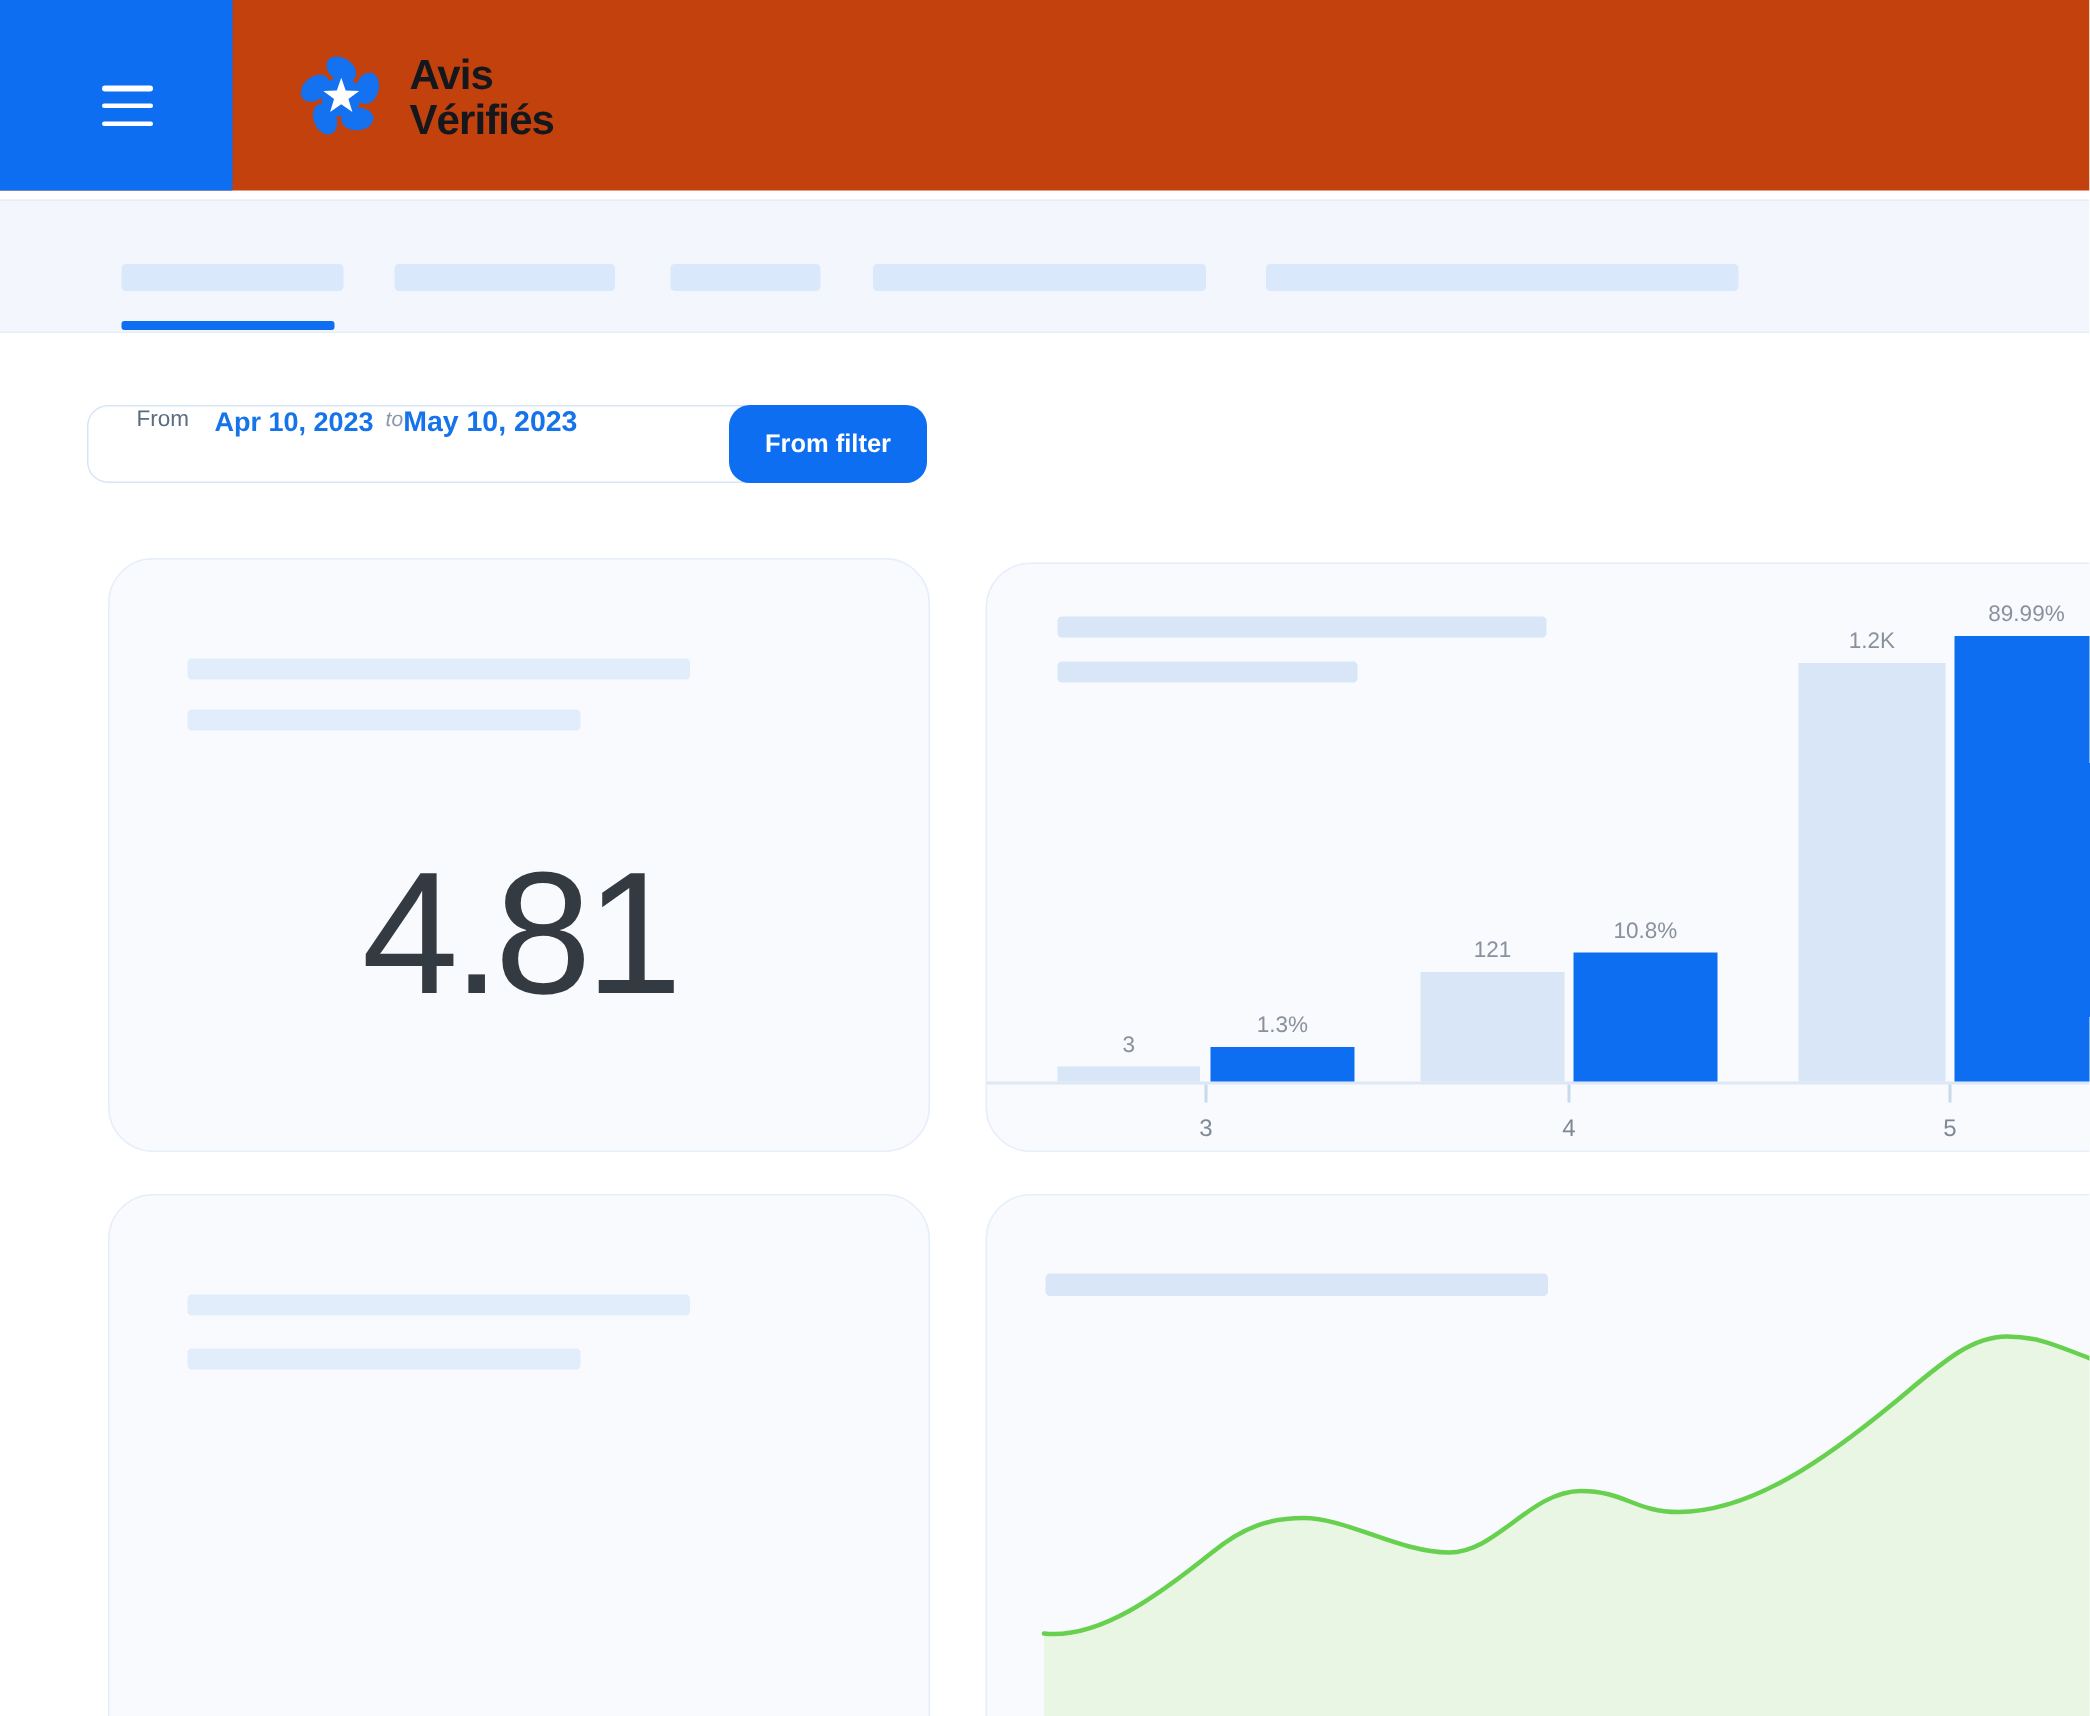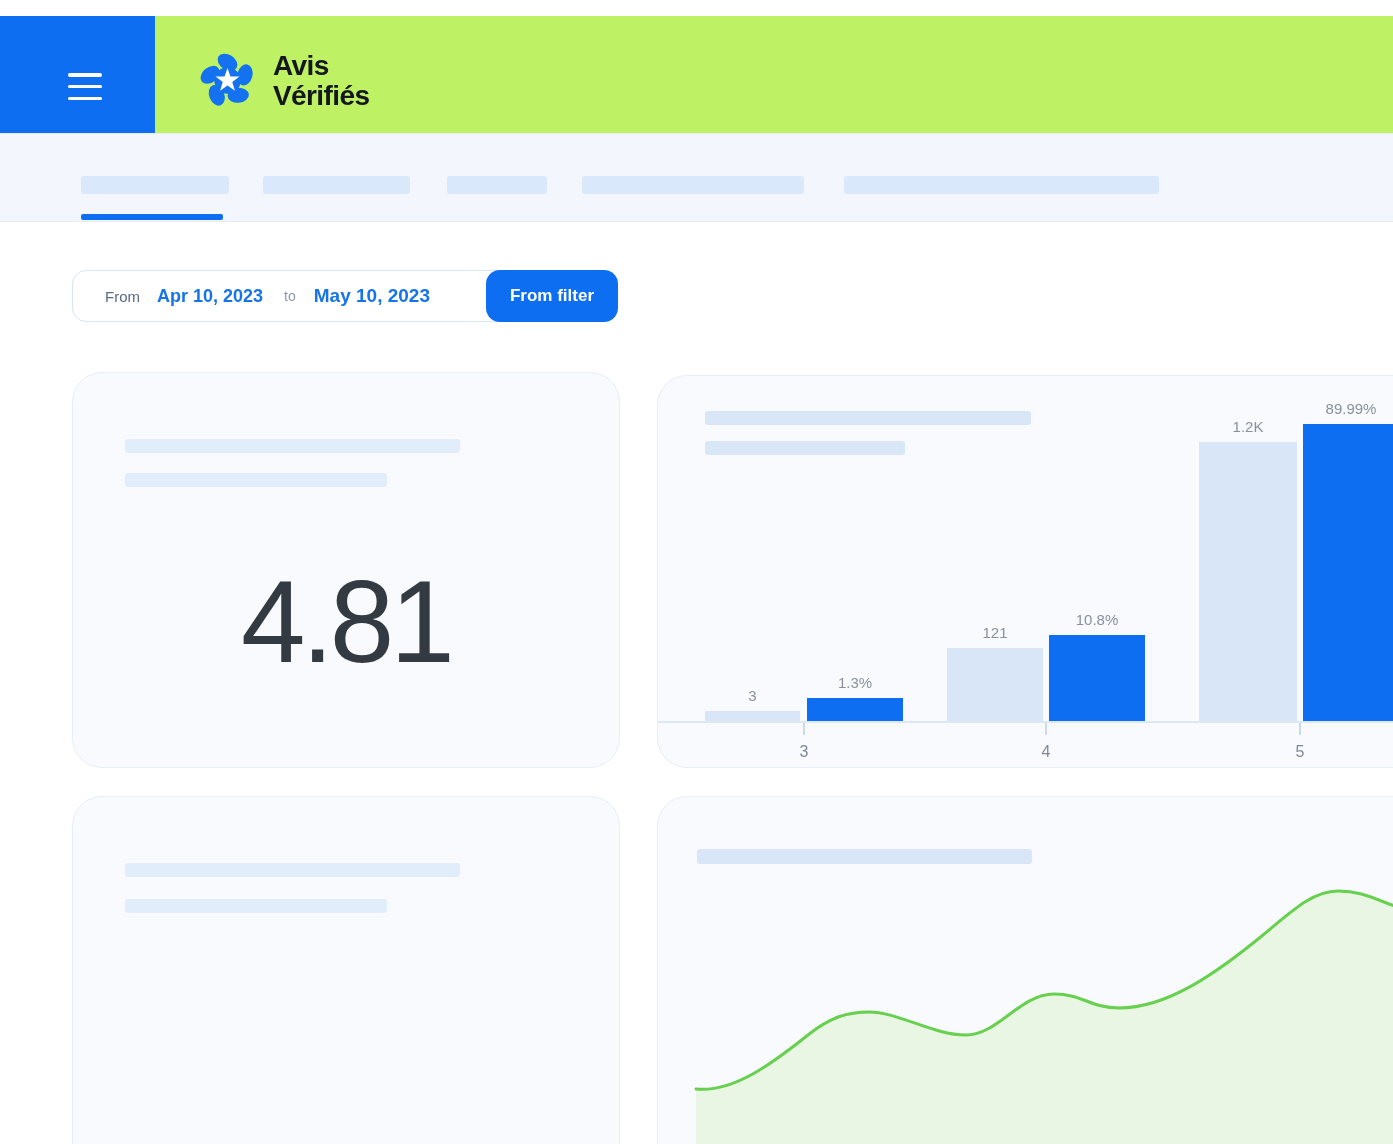--- a/index.html
+++ b/index.html
@@ -1,45 +1,45 @@
 <!DOCTYPE html>
 <html style="--accent: #0d6ef2;"><head>
 <meta charset="utf-8">
 <style>
   * { margin:0; padding:0; box-sizing:border-box; }
   html,body { width:1393px; height:1144px; overflow:hidden; background:#ffffff;
               font-family:"Liberation Sans", sans-serif; position:relative; }
 
   
-  .header { position:absolute; left:0; top:16px; width:1393px; height:127px; background:#bef264; }
+  .header { position:absolute; left:0; top:0; width:1393px; height:127px; background:#c2410c; }
   .menu-block { position:absolute; left:0; top:0; width:155px; height:127px;
                 background:var(--accent); cursor:pointer; }
   .hamburger { position:absolute; left:68px; top:57px; width:34px; height:27px;
                display:flex; flex-direction:column; justify-content:space-between; }
   .hamburger span { display:block; width:34px; height:3.5px; background:#ffffff; border-radius:2px; }
   .brand { position:absolute; left:196px; top:33px; display:flex; align-items:center; }
   .brand-icon { width:63px; height:63px; }
   .brand-name { margin-left:14px; font-size:28px; line-height:30px; font-weight:800;
                 color:#14181d; letter-spacing:-0.6px; }
 
   
   .nav-strip { position:absolute; left:0; top:133px; width:1393px; height:89px;
                background:#f3f7fd; border-top:1px solid #e7edf6; border-bottom:1px solid #e7edf6; }
   .nav-tab { position:absolute; top:42px; height:18px; background:#d9e8fa; border-radius:3px; cursor:pointer; }
   .tab-underline { position:absolute; left:81px; top:80px; width:142px; height:6px;
                    background:var(--accent); border-radius:2px; }
 
   
-  .date-box { position:absolute; left:72px; top:270px; width:462px; height:52px;
+  .date-box { position:absolute; left:58px; top:270px; width:462px; height:52px;
               background:#ffffff; border:1.5px solid #d8e5f5; border-radius:14px;
-              display:flex; align-items:center; padding-left:32px; cursor:pointer; }
+              display:flex; padding-left:32px; cursor:pointer; }
   .from-label { font-size:15px; color:#5b6b82; }
   .date-value { font-size:18px; font-weight:700; color:#1574ea; margin-left:17px; }
-  .to-label   { font-size:14px; color:#8b98aa; margin-left:21px; }
-  .date-value2{ font-size:19px; font-weight:700; color:#1574ea; margin-left:18px; }
+  .to-label   { font-size:14px; color:#8b98aa; margin-left:8px;font-style:italic; }
+  .date-value2{ font-size:19px; font-weight:700; color:#1574ea; }
   .reset-btn { position:absolute; left:486px; top:270px; width:132px; height:52px;
                background:var(--accent); color:#ffffff; font-size:17px; font-weight:700;
                border:none; border-radius:14px; cursor:pointer; font-family:inherit; }
 
   
   .card { position:absolute; background:#f8fafd; border:1.5px solid #e5eefa; border-radius:30px; }
   .card-rating-top    { left:72px;  top:372px; width:548px; height:396px;padding-left:32px; }
   .card-distribution  { left:657px; top:375px; width:780px; height:393px; }
   .card-rating-bottom { left:72px;  top:796px; width:548px; height:500px; }
   .card-trend         { left:657px; top:796px; width:780px; height:500px; overflow:hidden; border-radius:30px; }

